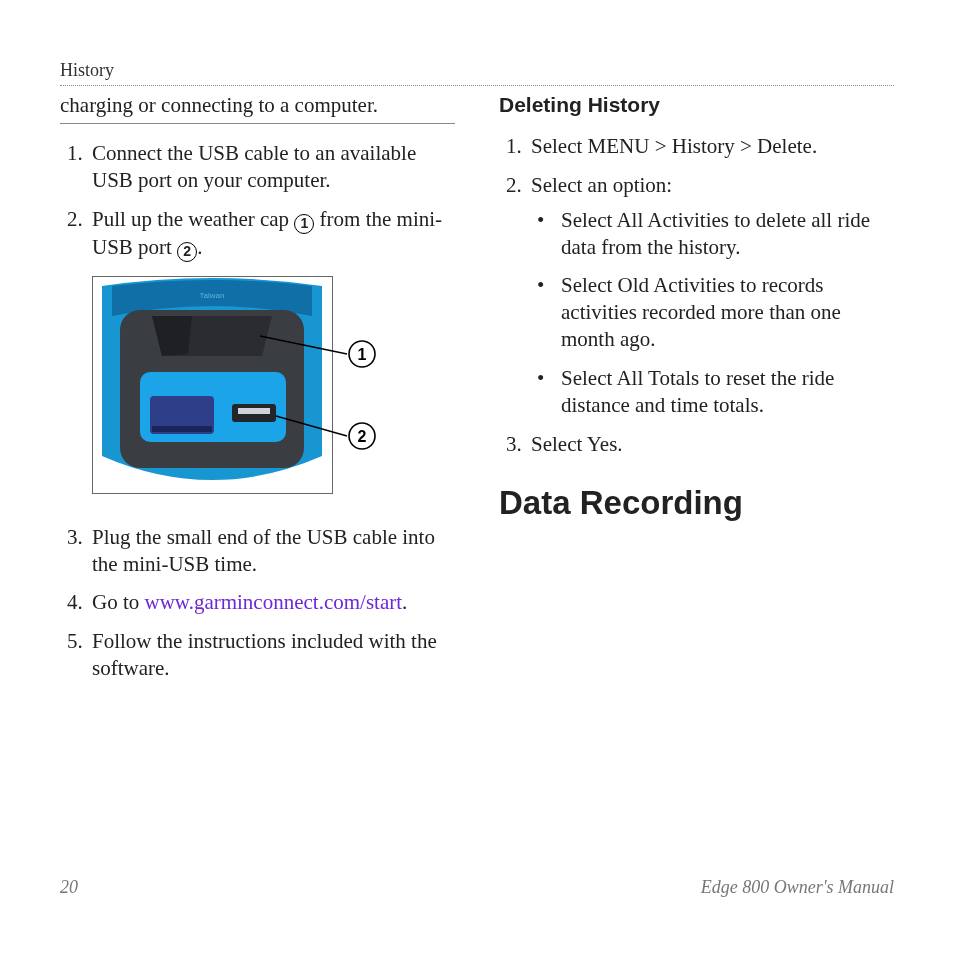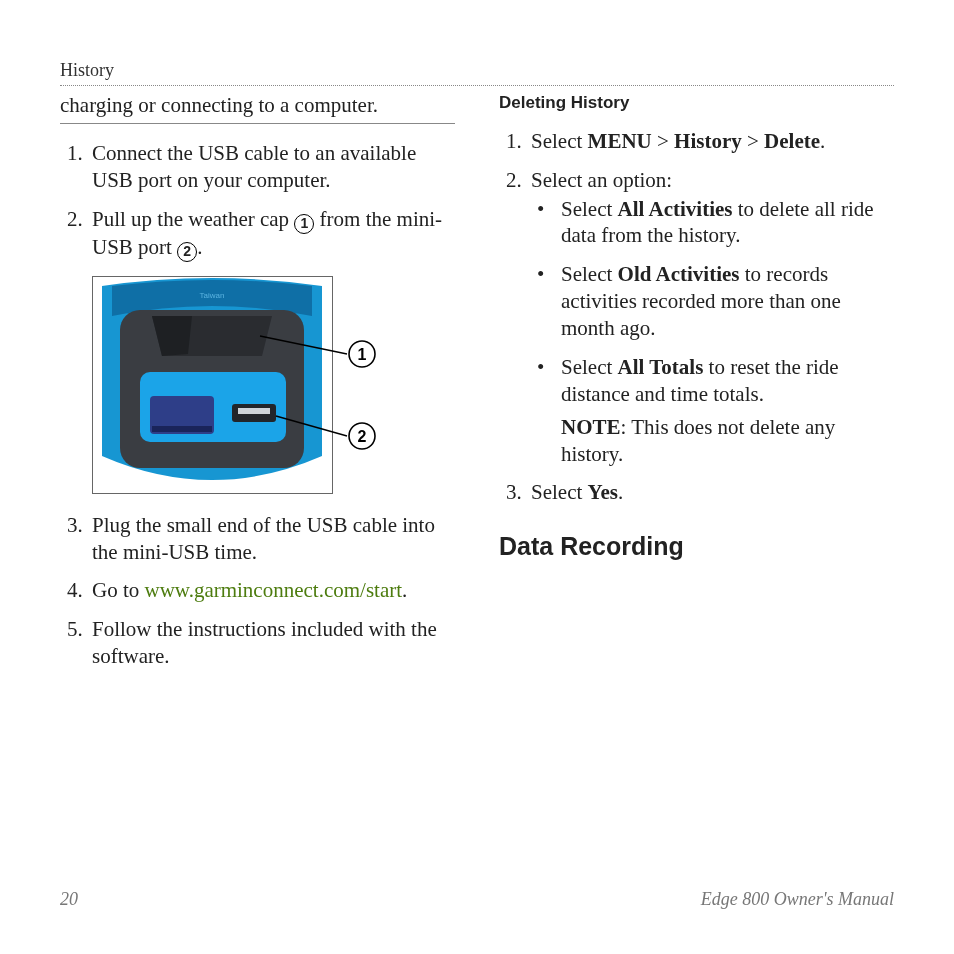--- a/index.html
+++ b/index.html
@@ -45,72 +45,72 @@
     list-style: decimal;
     padding-left: 28px;
   }
   ol.main > li {
     margin-bottom: 12px;
     padding-left: 4px;
   }
   ul.sub {
     list-style: none;
     padding-left: 0;
-    margin-top: 2px;
+    margin-top: 8px;
   }
   ul.sub > li {
     position: relative;
     padding-left: 30px;
     margin-bottom: 12px;
   }
   ul.sub > li::before {
     content: "•";
     position: absolute;
     left: 6px;
     top: 0;
   }
   .h-sub {
     font-family: Arial, Helvetica, sans-serif;
     font-weight: bold;
-    font-size: 17px;
+    font-size: 21px;
     margin-bottom: 2px;
   }
   .h-section {
     font-family: Arial, Helvetica, sans-serif;
     font-weight: bold;
-    font-size: 25px;
+    font-size: 33px;
     margin-top: 24px;
     margin-bottom: 4px;
   }
-  .bold { font-weight: bold; }
-  a.link { color: #4d7c0f; text-decoration: none; }
+  .bold { font-weight: normal; }
+  a.link { color: #6d28d9; text-decoration: none; }
   .circled {
     display: inline-block;
     border: 1.6px solid #000;
     border-radius: 50%;
     width: 20px;
     height: 20px;
     line-height: 17px;
     text-align: center;
     font-family: Arial, Helvetica, sans-serif;
     font-size: 14px;
     font-weight: bold;
     vertical-align: -2px;
   }
   .figure {
     width: 300px;
     height: 218px;
     position: relative;
-    margin: 14px 0 18px 0;
+    margin: 14px 0 30px 0;
     padding-left: 48px;
   }
   .figure svg { position: absolute; left: 0; top: 0; }
   .footer {
     position: absolute;
-    bottom: 44px;
+    bottom: 56px;
     left: 60px;
     right: 60px;
     display: flex;
     justify-content: space-between;
     font-style: italic;
     color: #777;
     font-size: 18px;
     font-family: "Times New Roman", Times, serif;
   }
   .sub-note { margin-top: 6px; }
@@ -185,23 +185,20 @@
           <span>Select an option:</span>
           <ul class="sub">
             <li>
               <span>Select </span><span class="bold">All Activities</span><span> to delete all ride data from the history.</span>
             </li>
             <li>
               <span>Select </span><span class="bold">Old Activities</span><span> to records activities recorded more than one month ago.</span>
             </li>
             <li>
               <span>Select </span><span class="bold">All Totals</span><span> to reset the ride distance and time totals.</span>
-              <div class="sub-note">
-                <span class="bold">NOTE</span><span>: This does not delete any history.</span>
-              </div>
             </li>
           </ul>
         </li>
         <li>
           <span>Select </span><span class="bold">Yes</span><span>.</span>
         </li>
       </ol>
 
       <div class="h-section">Data Recording</div>
     </div>

